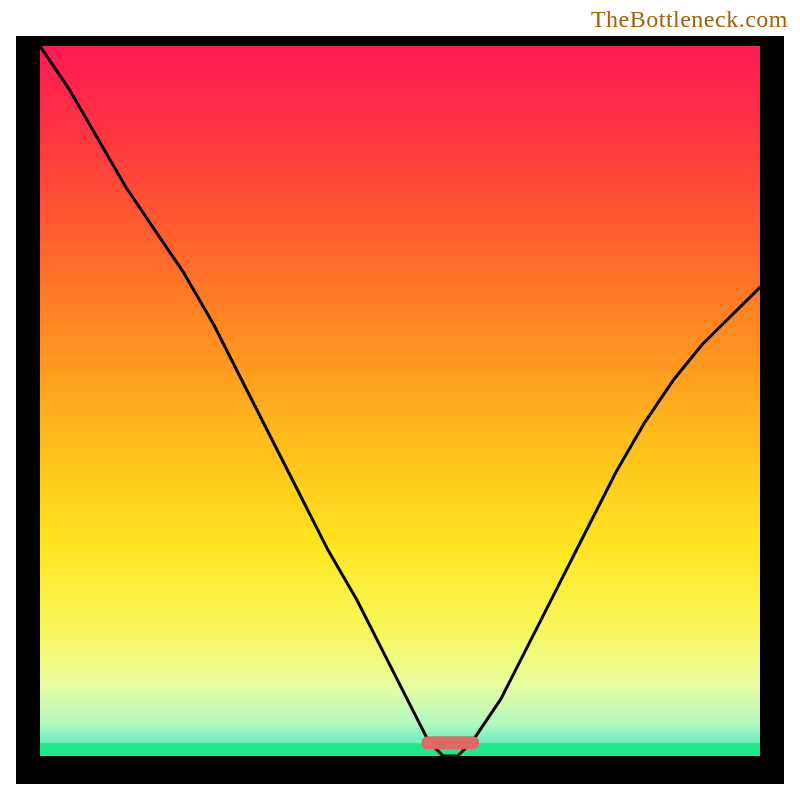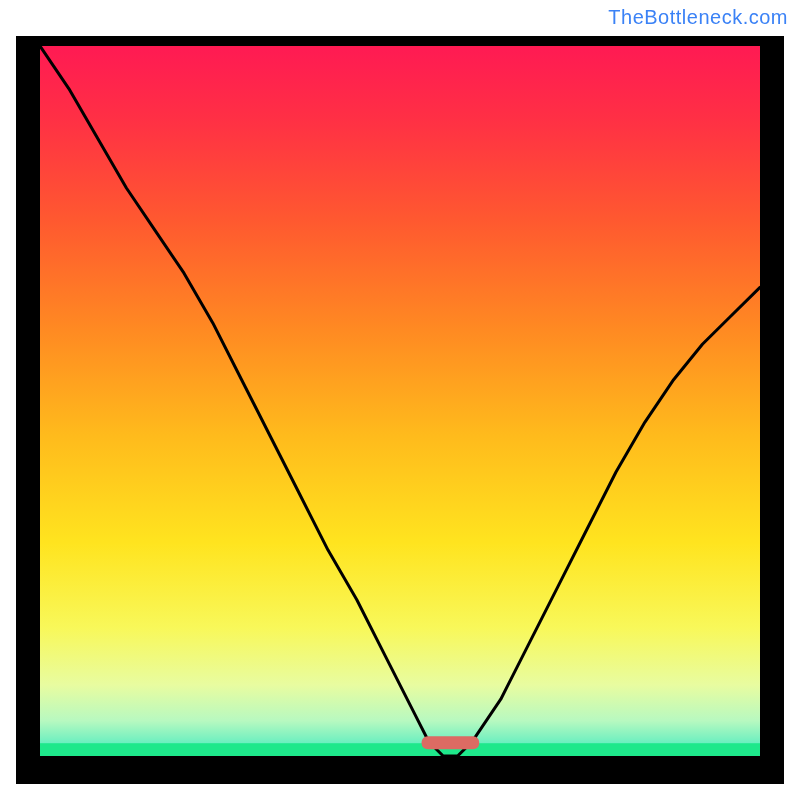--- a/index.html
+++ b/index.html
@@ -13,25 +13,26 @@
   }
   .stage {
     position: relative;
     width: 800px;
     height: 800px;
   }
   .watermark {
     position: absolute;
     top: 6px;
     right: 12px;
-    font-size: 20px;
+    font-size: 24px;
     letter-spacing: 0.5px;
-    color: #3b82f6;
+    color: #a16207;
     font-weight: 400;
     user-select: none;
+    font-family: Liberation Serif, serif;
   }
   .frame {
     position: absolute;
     left: 16px;
     top: 36px;
     width: 768px;
     height: 748px;
     background: #000;
   }
   .plot-area {

